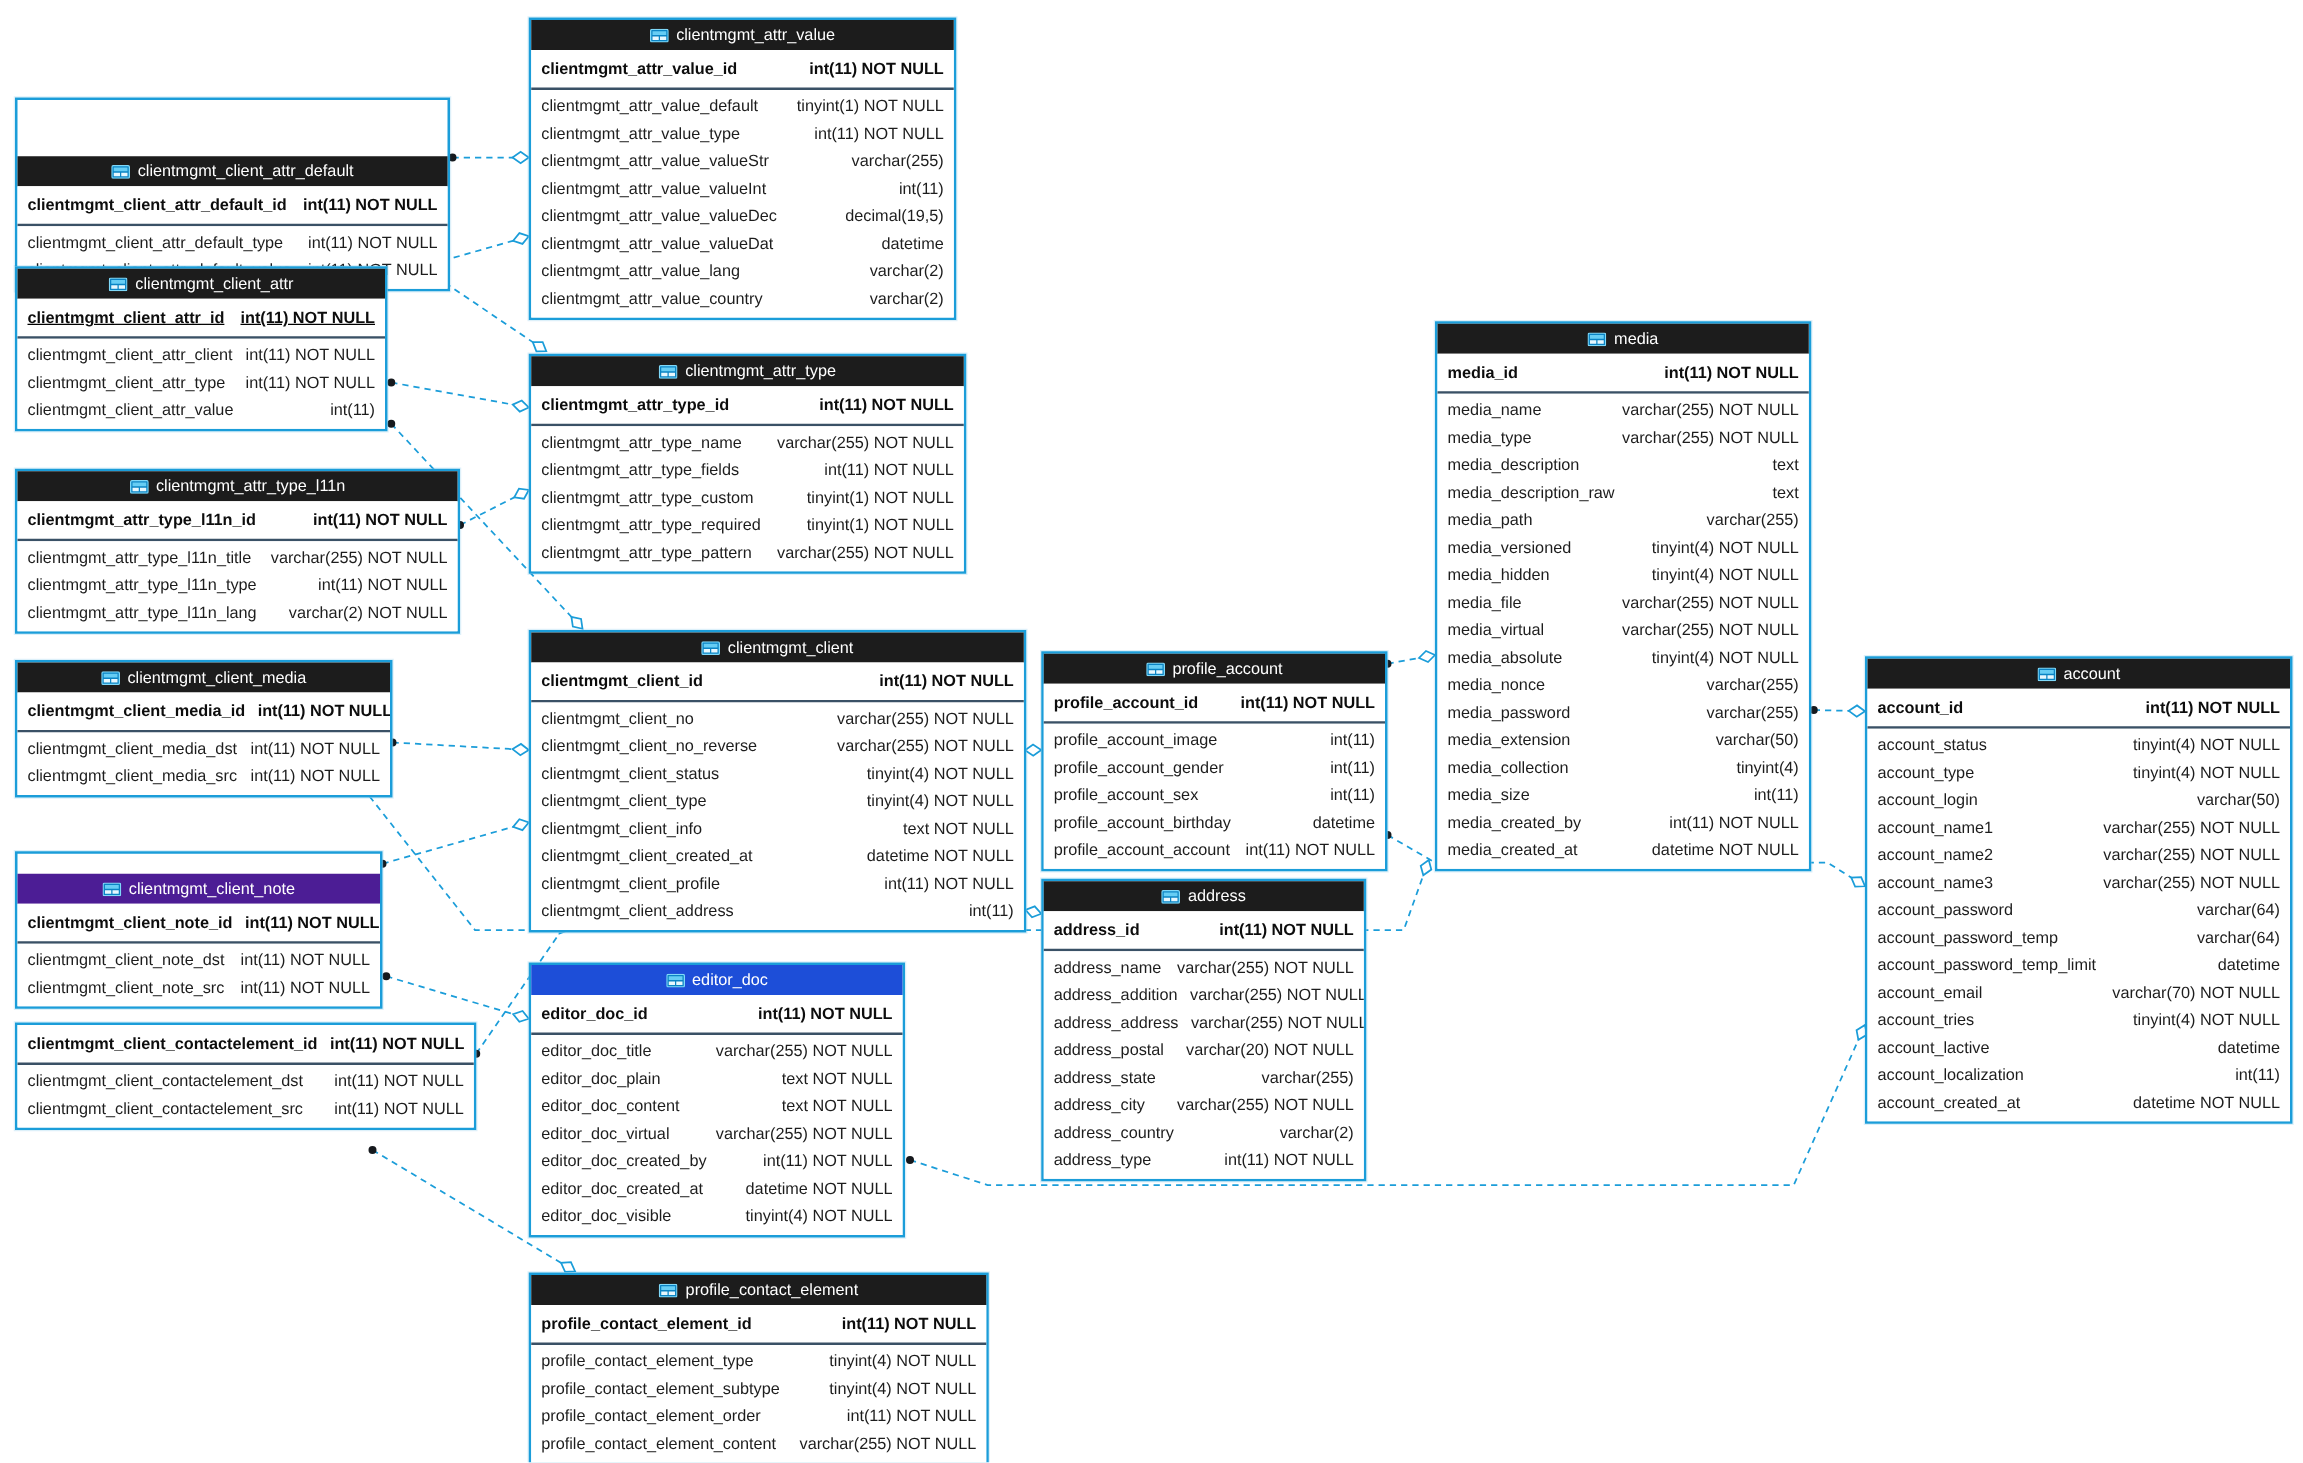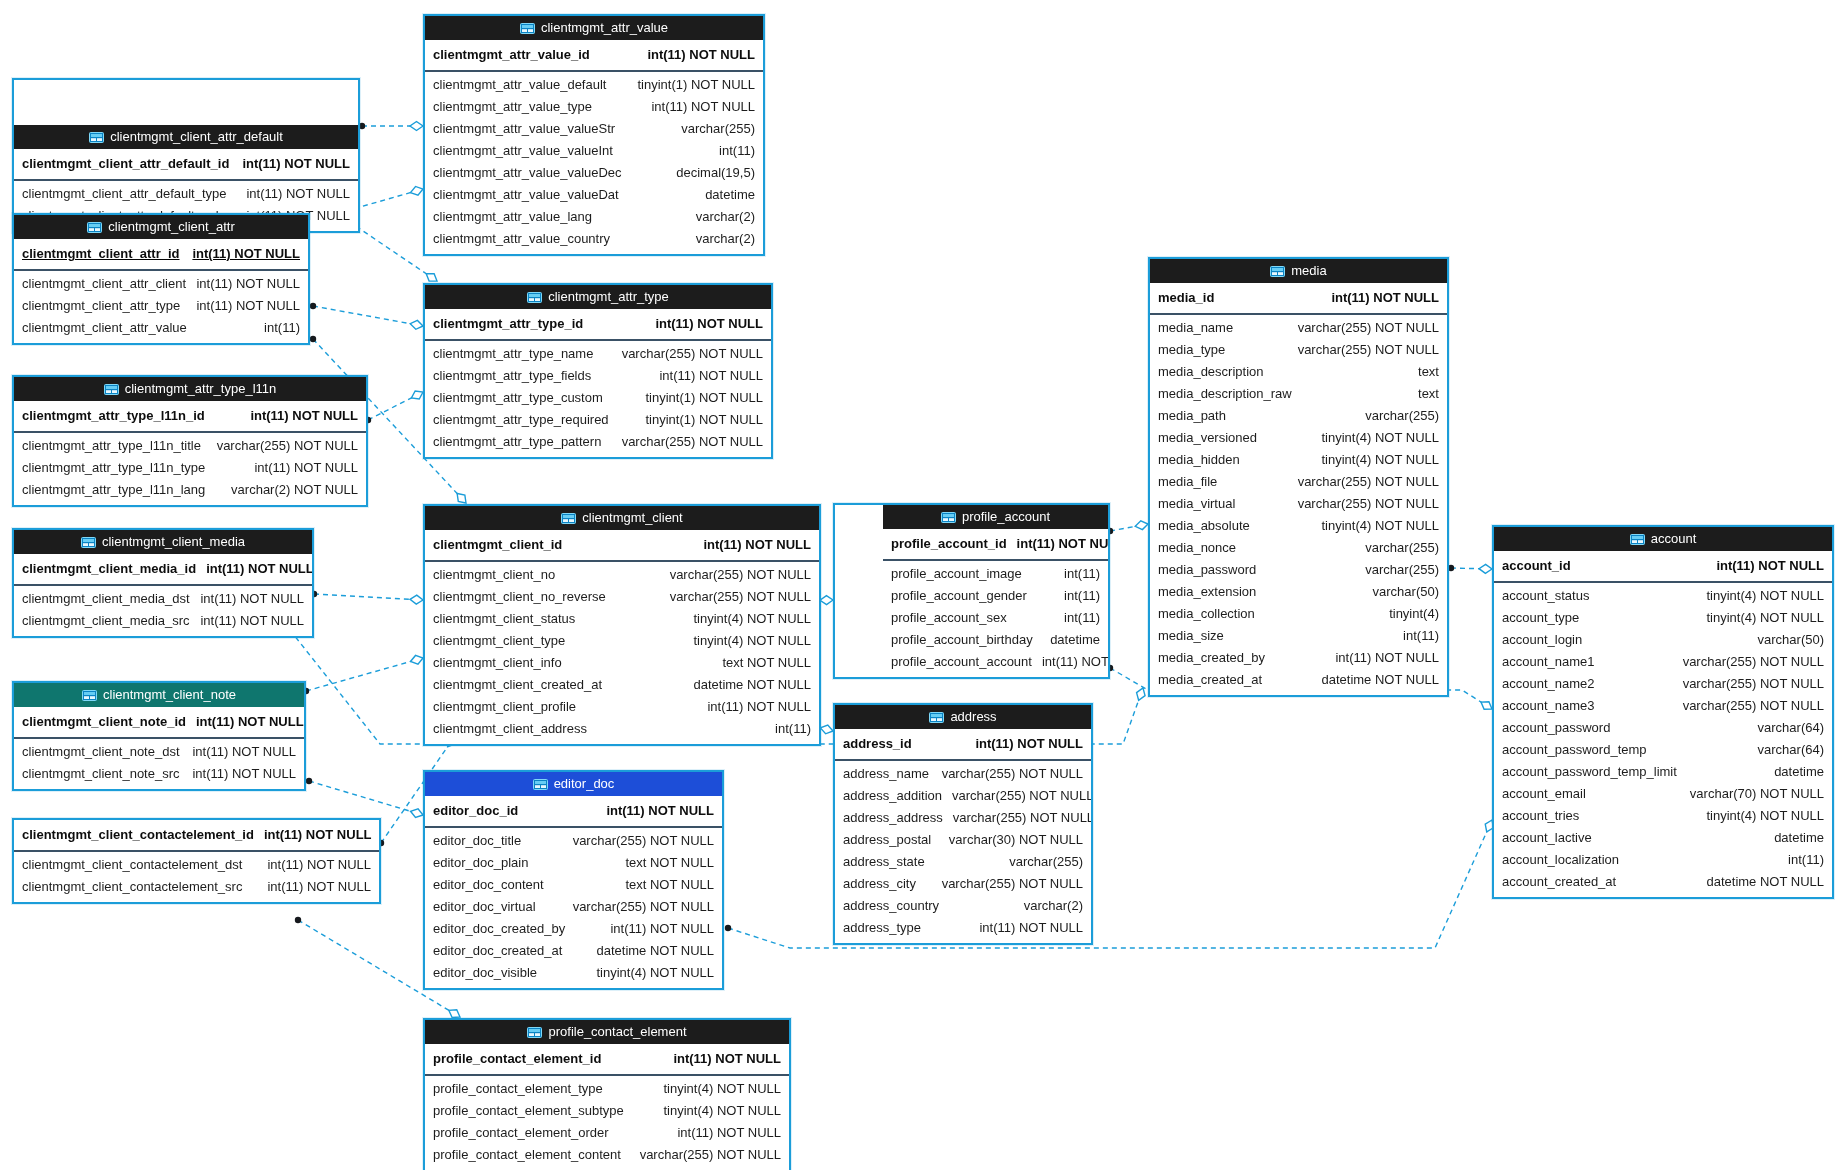--- a/index.html
+++ b/index.html
@@ -373,21 +373,21 @@
         <div class="row">
           <span class="cname">clientmgmt_client_profile</span>
           <span class="ctype">int(11) NOT NULL</span>
         </div>
         <div class="row">
           <span class="cname">clientmgmt_client_address</span>
           <span class="ctype">int(11)</span>
         </div>
       </div>
     </div>
-    <div class="tbl" style="left: 833px; top: 503px; width: 277px; padding-left: 48px;">
+    <div class="tbl" style="left: 833px; top: 521px; width: 277px;">
       <div class="hd" style="background: rgb(28, 28, 28);">
         <span class="ticon">
           <svg width="15" height="11" viewBox="0 0 15 11" aria-hidden="true">
             <rect x="0.5" y="0.5" width="14" height="10" rx="1" fill="#0b84c4" stroke="#7fd8f8" stroke-width="1"></rect>
             <rect x="2" y="2" width="11" height="3" fill="#66cdf4"></rect>
             <rect x="2" y="6.2" width="5" height="2.8" fill="#e6f7fe"></rect>
             <rect x="8" y="6.2" width="5" height="2.8" fill="#e6f7fe"></rect>
           </svg>
         </span>
         <span>profile_account</span>
@@ -581,21 +581,21 @@
           <span class="cname">account_localization</span>
           <span class="ctype">int(11)</span>
         </div>
         <div class="row">
           <span class="cname">account_created_at</span>
           <span class="ctype">datetime NOT NULL</span>
         </div>
       </div>
     </div>
     <div class="tbl" style="left: 12px; top: 681px; width: 294px;">
-      <div class="hd" style="background: #0f766e;">
+      <div class="hd" style="background: #4c1d95; margin-top: 16px;">
         <span class="ticon">
           <svg width="15" height="11" viewBox="0 0 15 11" aria-hidden="true">
             <rect x="0.5" y="0.5" width="14" height="10" rx="1" fill="#0b84c4" stroke="#7fd8f8" stroke-width="1"></rect>
             <rect x="2" y="2" width="11" height="3" fill="#66cdf4"></rect>
             <rect x="2" y="6.2" width="5" height="2.8" fill="#e6f7fe"></rect>
             <rect x="8" y="6.2" width="5" height="2.8" fill="#e6f7fe"></rect>
           </svg>
         </span>
         <span>clientmgmt_client_note</span>
       </div>
@@ -709,21 +709,21 @@
         <div class="row">
           <span class="cname">address_addition</span>
           <span class="ctype">varchar(255) NOT NULL</span>
         </div>
         <div class="row">
           <span class="cname">address_address</span>
           <span class="ctype">varchar(255) NOT NULL</span>
         </div>
         <div class="row">
           <span class="cname">address_postal</span>
-          <span class="ctype">varchar(30) NOT NULL</span>
+          <span class="ctype">varchar(20) NOT NULL</span>
         </div>
         <div class="row">
           <span class="cname">address_state</span>
           <span class="ctype">varchar(255)</span>
         </div>
         <div class="row">
           <span class="cname">address_city</span>
           <span class="ctype">varchar(255) NOT NULL</span>
         </div>
         <div class="row">

